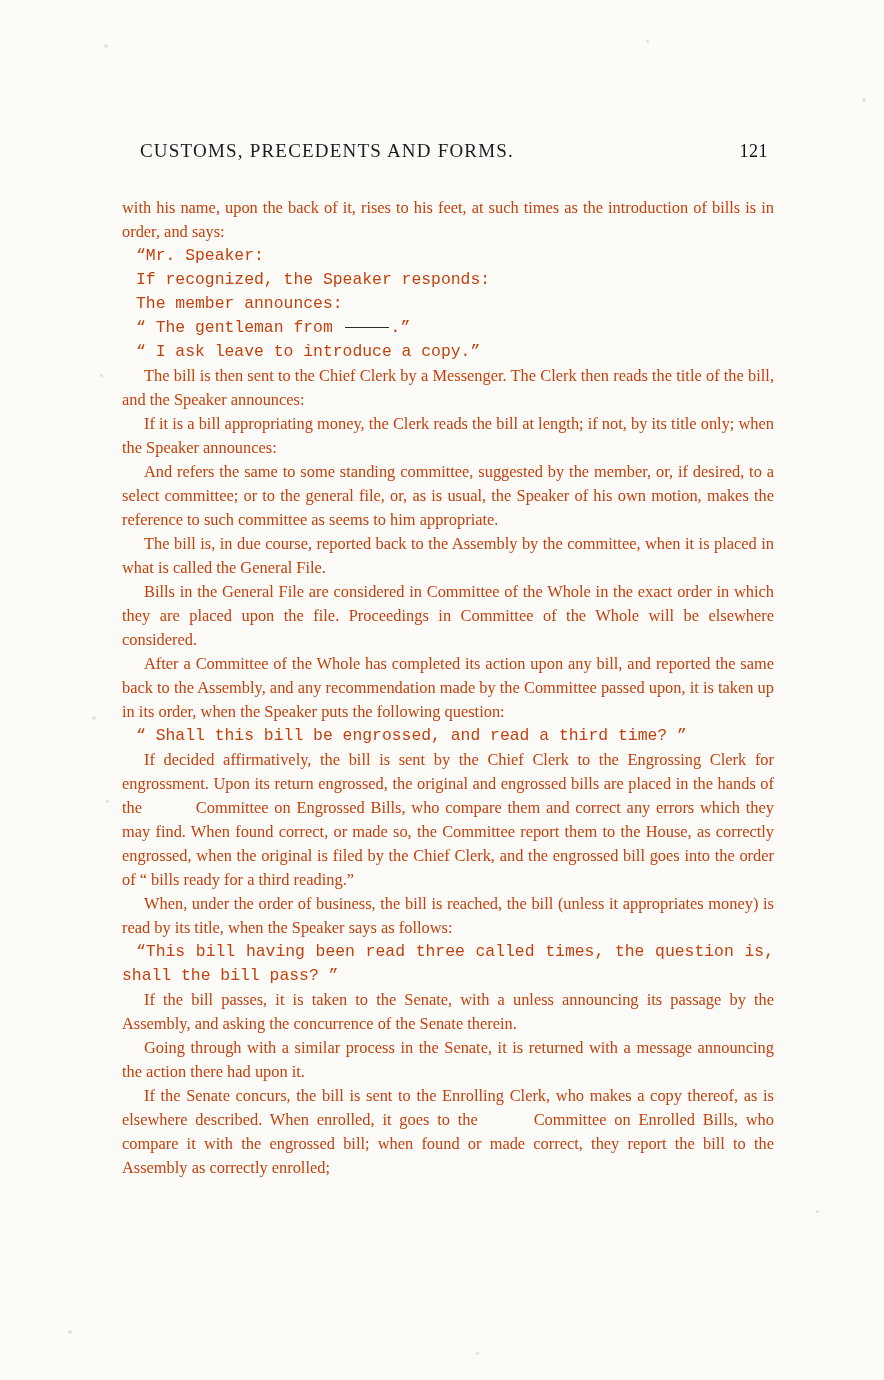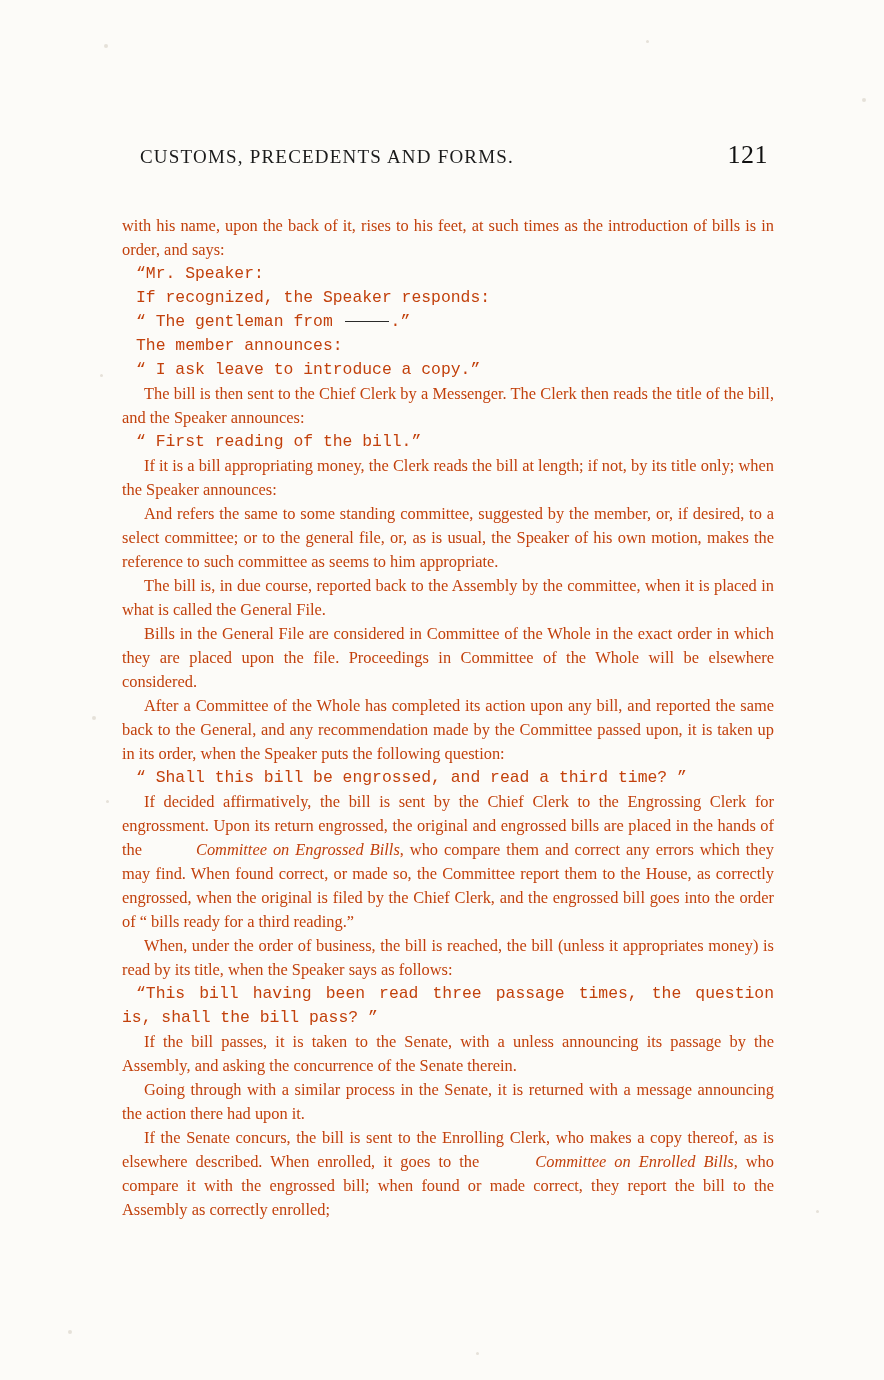--- a/index.html
+++ b/index.html
@@ -25,33 +25,33 @@
   .page-inner {
     position: absolute;
     left: 122px;
     top: 140px;
     width: 652px;
   }
   .header-row {
     display: flex;
     align-items: baseline;
     justify-content: space-between;
-    margin-bottom: 44px;
+    margin-bottom: 34px;
     padding-left: 18px;
   }
   .running-head {
     font-family: "Liberation Serif", serif;
     font-size: 19px;
     letter-spacing: 1.2px;
     color: #1b1b1b;
     white-space: nowrap;
   }
   .folio {
     font-family: "Liberation Serif", serif;
-    font-size: 26px;
+    font-size: 18px;
     color: #111;
     letter-spacing: 0.5px;
     margin-right: 6px;
   }
   .body-text {
     font-size: 16.4px;
     line-height: 24px;
     text-align: justify;
     color: #c2410c;
   }
@@ -60,21 +60,20 @@
     text-indent: 0;
   }
   p.indent {
     text-indent: 22px;
   }
   p.quote {
     text-indent: 14px;
     font-family: Liberation Mono, monospace;
   }
   .em {
-    font-style: italic;
     margin-left: 48px;
   }
   .rule-dash {
     display: inline-block;
     width: 44px;
     border-bottom: 1.6px solid #2a2a2a;
     position: relative;
     top: -4px;
     margin: 0 2px;
   }
@@ -109,48 +108,47 @@
     </div>
 
     <div class="body-text">
 
       <p>with his name, upon the back of it, rises to his feet, at such times as the introduction of bills is in order, and says:</p>
 
       <p class="quote">“Mr. Speaker:</p>
 
       <p class="quote">If recognized, the Speaker responds:</p>
 
+      <p class="quote">The member announces:</p>
+
       <p class="quote"><span>“ The gentleman from </span><span class="rule-dash"></span><span>.”</span></p>
-
-      <p class="quote">The member announces:</p>
 
       <p class="quote">“ I ask leave to introduce a copy.”</p>
 
       <p class="indent">The bill is then sent to the Chief Clerk by a Messenger.  The Clerk then reads the title of the bill, and the Speaker announces:</p>
 
-      <p class="quote">“ First reading of the bill.”</p>
 
       <p class="indent">If it is a bill appropriating money, the Clerk reads the bill at length; if not, by its title only; when the Speaker announces:</p>
 
 
       <p class="indent">And refers the same to some standing committee, suggested by the member, or, if desired, to a select committee; or to the general file, or, as is usual, the Speaker of his own motion, makes the reference to such committee as seems to him appropriate.</p>
 
       <p class="indent">The bill is, in due course, reported back to the Assembly by the committee, when it is placed in what is called the General File.</p>
 
       <p class="indent">Bills in the General File are considered in Committee of the Whole in the exact order in which they are placed upon the file.  Proceedings in Committee of the Whole will be elsewhere considered.</p>
 
-      <p class="indent">After a Committee of the Whole has completed its action upon any bill, and reported the same back to the General, and any recommendation made by the Committee passed upon, it is taken up in its order, when the Speaker puts the following question:</p>
+      <p class="indent">After a Committee of the Whole has completed its action upon any bill, and reported the same back to the Assembly, and any recommendation made by the Committee passed upon, it is taken up in its order, when the Speaker puts the following question:</p>
 
       <p class="quote">“ Shall this bill be engrossed, and read a third time? ”</p>
 
       <p class="indent"><span>If decided affirmatively, the bill is sent by the Chief Clerk to the Engrossing Clerk for engrossment.  Upon its return engrossed, the original and engrossed bills are placed in the hands of the </span><span class="em">Committee on Engrossed Bills</span><span>, who compare them and correct any errors which they may find.  When found correct, or made so, the Committee report them to the House, as correctly engrossed, when the original is filed by the Chief Clerk, and the engrossed bill goes into the order of “ bills ready for a third reading.”</span></p>
 
       <p class="indent">When, under the order of business, the bill is reached, the bill (unless it appropriates money) is read by its title, when the Speaker says as follows:</p>
 
-      <p class="quote">“This bill having been read three passage times, the question is, shall the bill pass? ”</p>
+      <p class="quote">“This bill having been read three called times, the question is, shall the bill pass? ”</p>
 
       <p class="indent">If the bill passes, it is taken to the Senate, with a unless announcing its passage by the Assembly, and  asking  the  concurrence of the Senate therein.</p>
 
       <p class="indent">Going through with a similar process in the Senate, it is returned with a message announcing the action there had upon it.</p>
 
       <p class="indent"><span>If the Senate concurs, the bill is sent to the Enrolling Clerk, who makes a copy thereof, as is elsewhere described.  When enrolled, it goes to the </span><span class="em">Committee on Enrolled Bills</span><span>, who compare it with the engrossed bill; when found or made correct, they report the bill to the Assembly as correctly enrolled;</span></p>
 
     </div>
   </div>
 </div>

